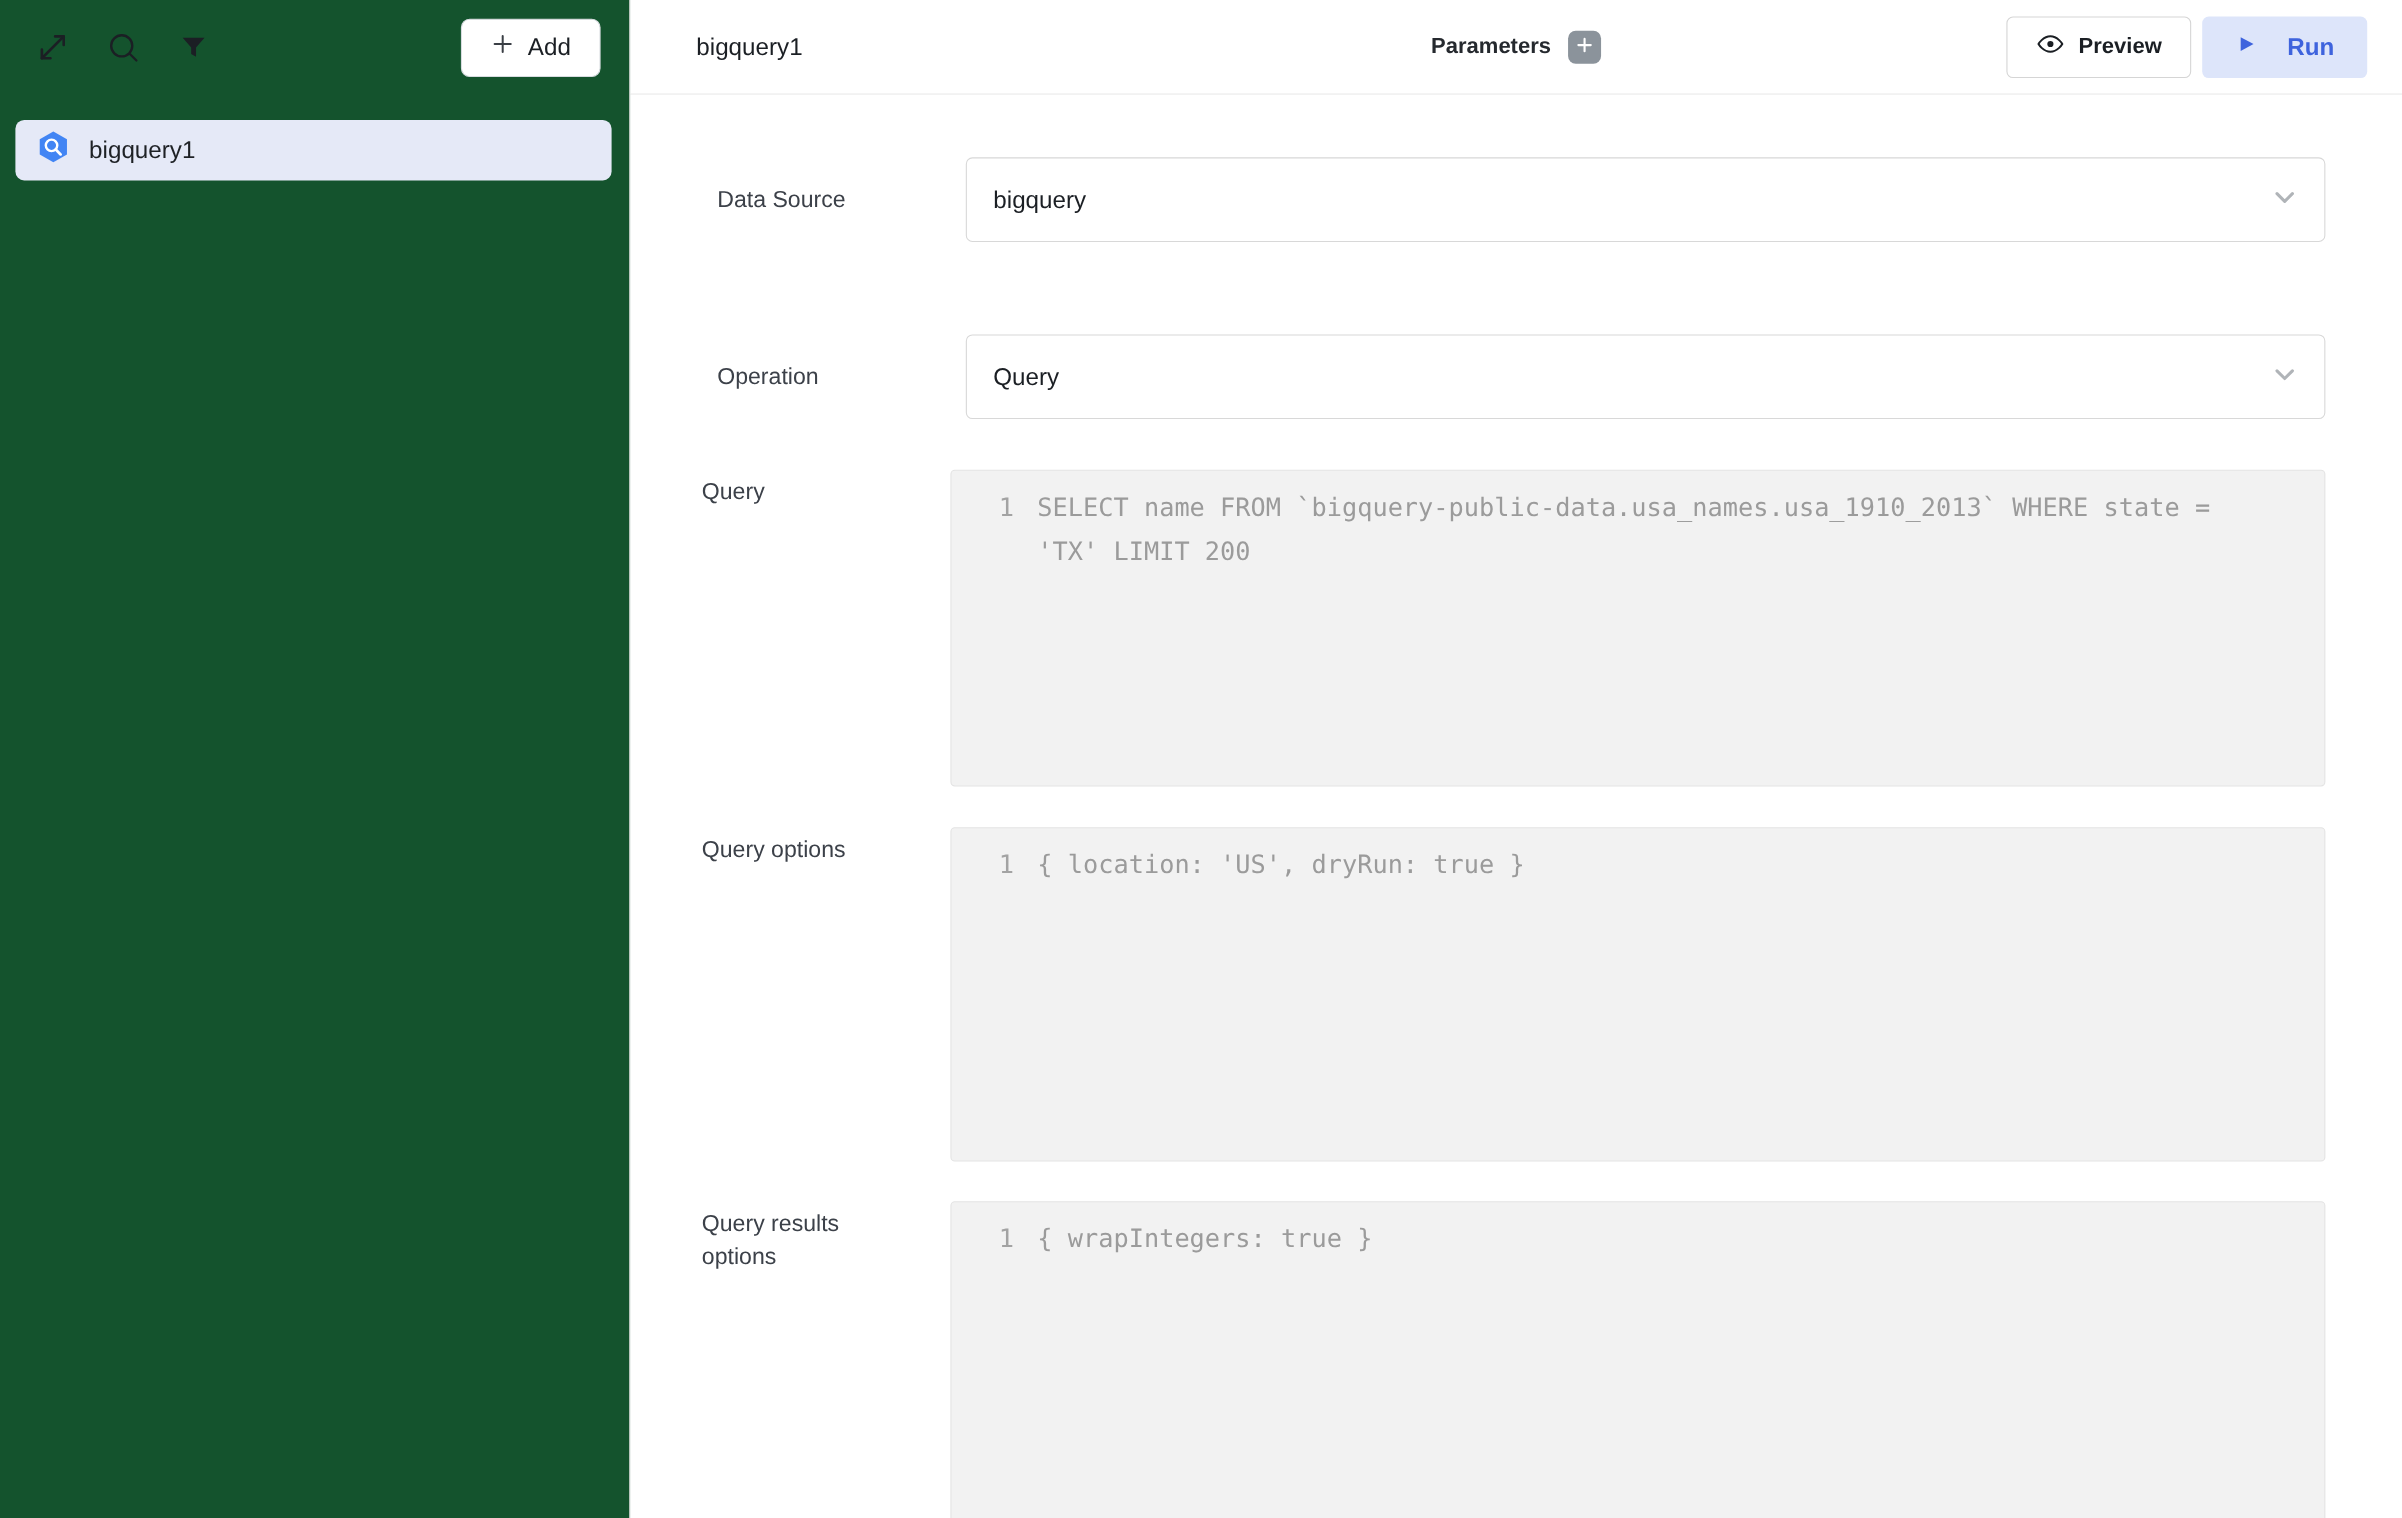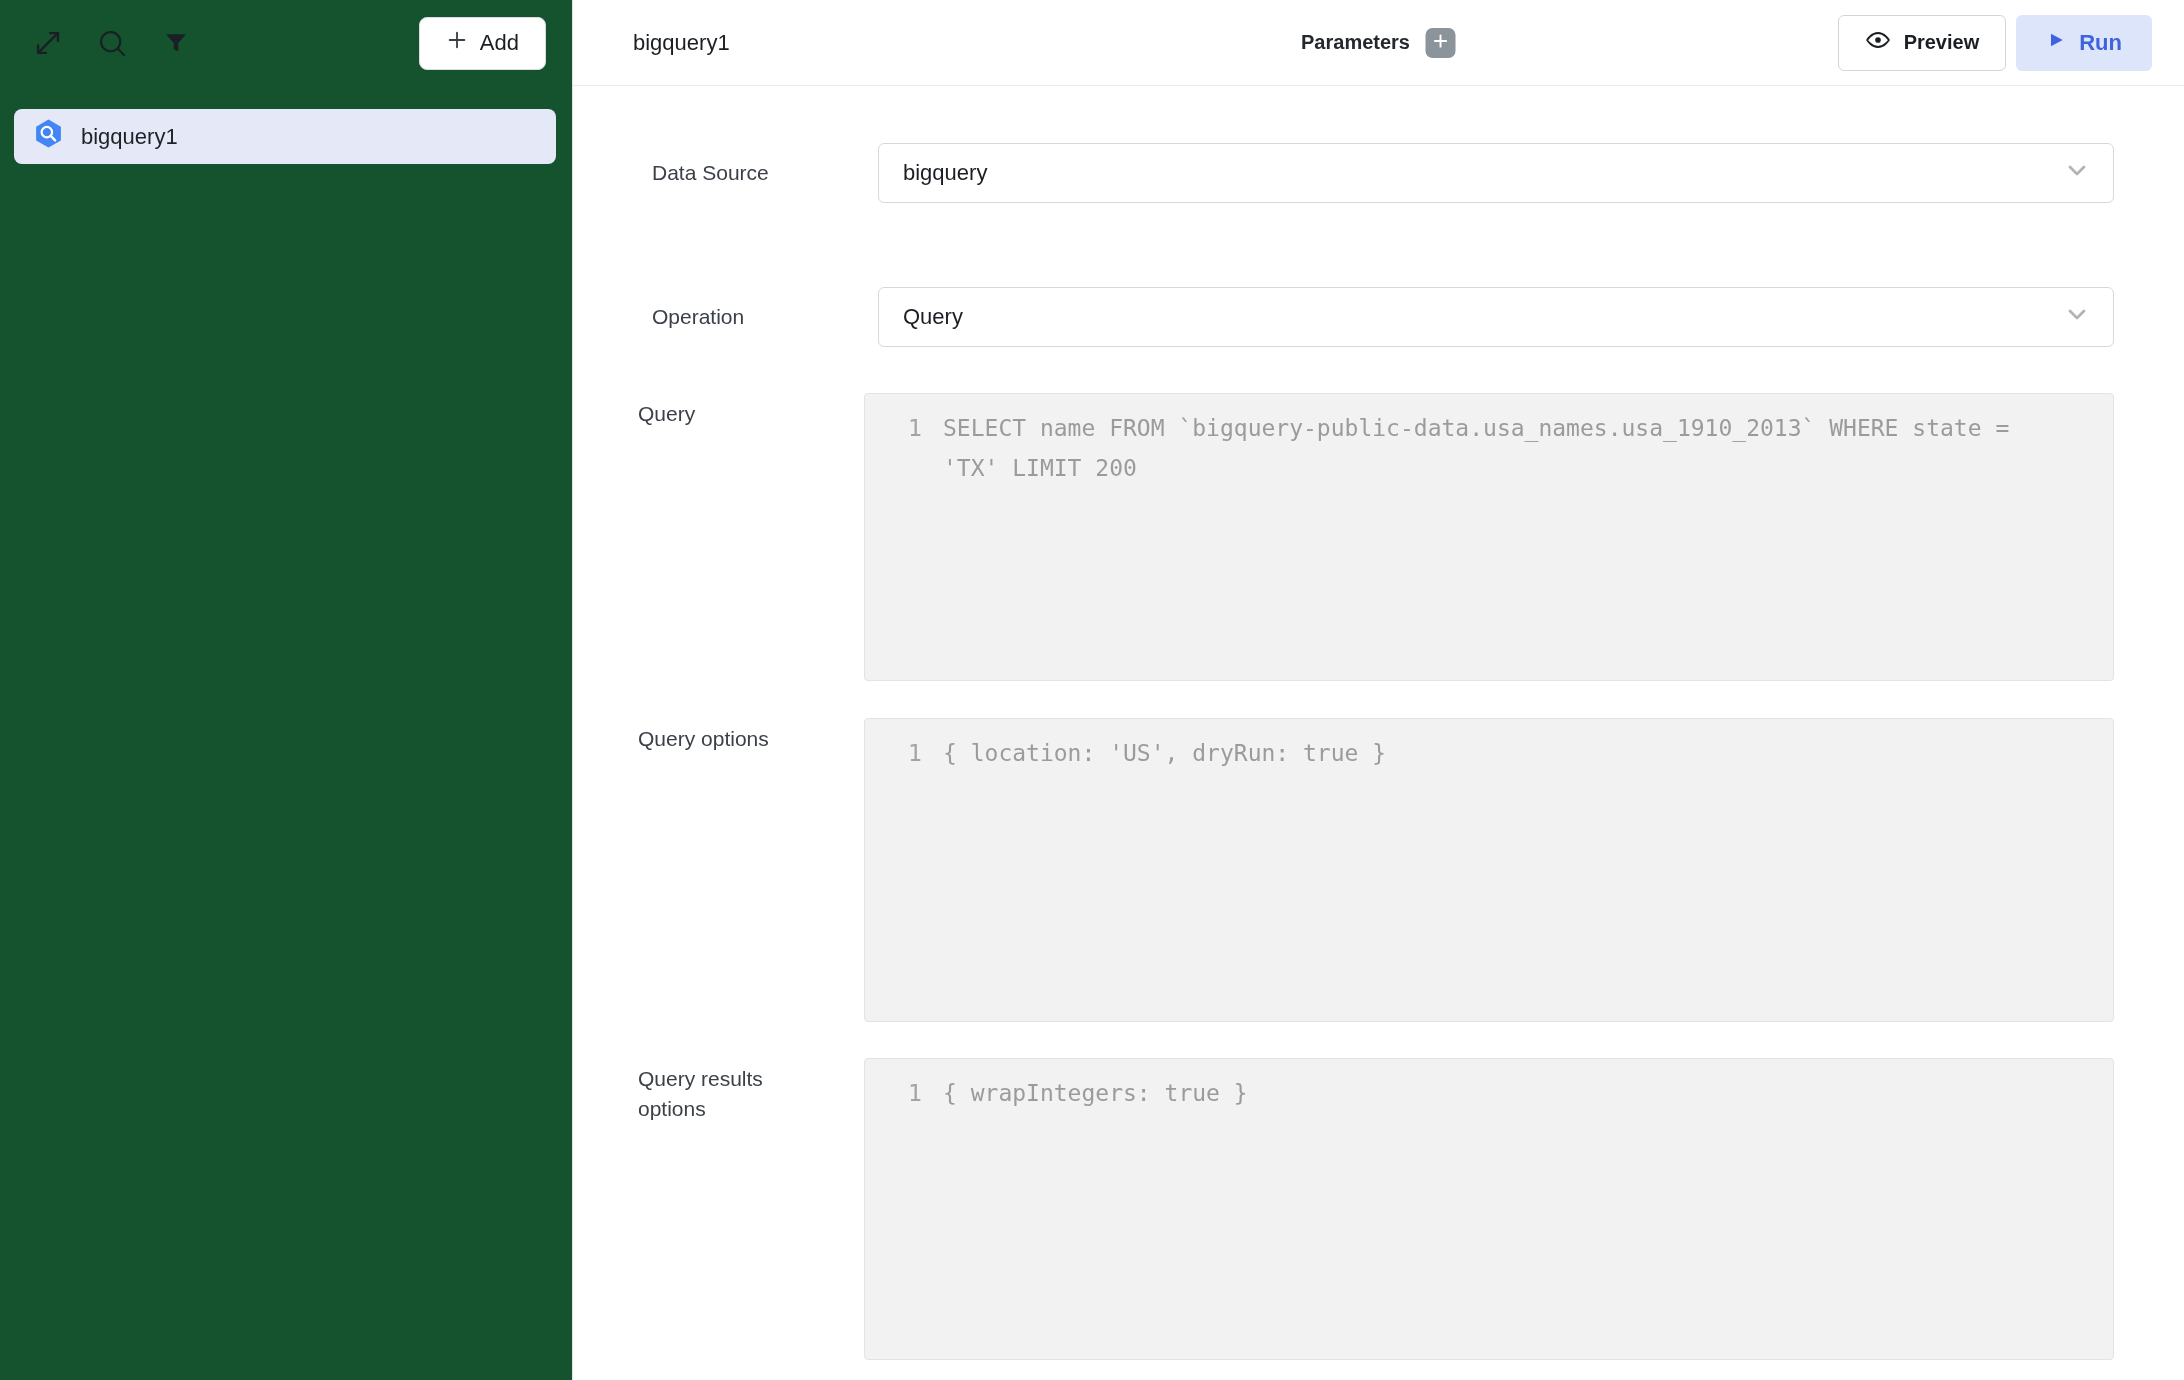--- a/index.html
+++ b/index.html
@@ -54,21 +54,21 @@
     display:flex; align-items:center; justify-content:center; cursor:pointer;
   }
   .header-actions { margin-left:auto; display:flex; align-items:center; gap:10px; }
   .preview-btn {
     height:56px; padding:0 26px; background:#ffffff; border:1px solid #d5d5d5;
     border-radius:6px; display:flex; align-items:center; gap:13px;
     font-size:20px; font-weight:600; color:#1b1f24; cursor:pointer; font-family:inherit;
   }
   .run-btn {
     height:56px; padding:0 30px; background:#dde5fa; border:none;
-    border-radius:6px; display:flex; align-items:center; gap:13px;
+    border-radius:6px; display:flex; align-items:center; gap:27px;
     font-size:22px; font-weight:600; color:#3e63dd; cursor:pointer; font-family:inherit;
   }
 
   
   .form-area { flex:1; overflow:hidden; padding-top:57px; background:#ffffff; }
   .form-row { display:flex; padding:0 70px 0 65px; }
   .row-label {
     width:226px; flex-shrink:0; padding-right:40px;
     font-size:21px; font-weight:500; color:#3c4149; line-height:30px;
   }
@@ -76,21 +76,21 @@
   .row-select .row-label { line-height:normal;margin-left:14px; }
   .row-editor .row-label { padding-top:6px; }
   .row-field { flex:1; min-width:0; }
 
   .mb-a { margin-bottom:84px; }
   .mb-b { margin-bottom:46px; }
   .mb-c { margin-bottom:37px; }
   .mb-d { margin-bottom:36px; }
 
   .select-box {
-    height:60px; background:#ffffff; border:1px solid #d8d8d8; border-radius:6px;
+    height:77px; background:#ffffff; border:1px solid #d8d8d8; border-radius:6px;
     display:flex; align-items:center; justify-content:space-between;
     padding:0 22px 0 24px; font-size:22px; color:#1b1f24; cursor:pointer;
   }
 
   .code-editor {
     background:#f2f2f2; border:1px solid #e3e3e3; border-radius:4px;
     display:flex; align-items:flex-start; padding-top:14px; cursor:text;
     font-family:"DejaVu Sans Mono","Liberation Mono",monospace;
     font-size:23px; line-height:40px;
   }

